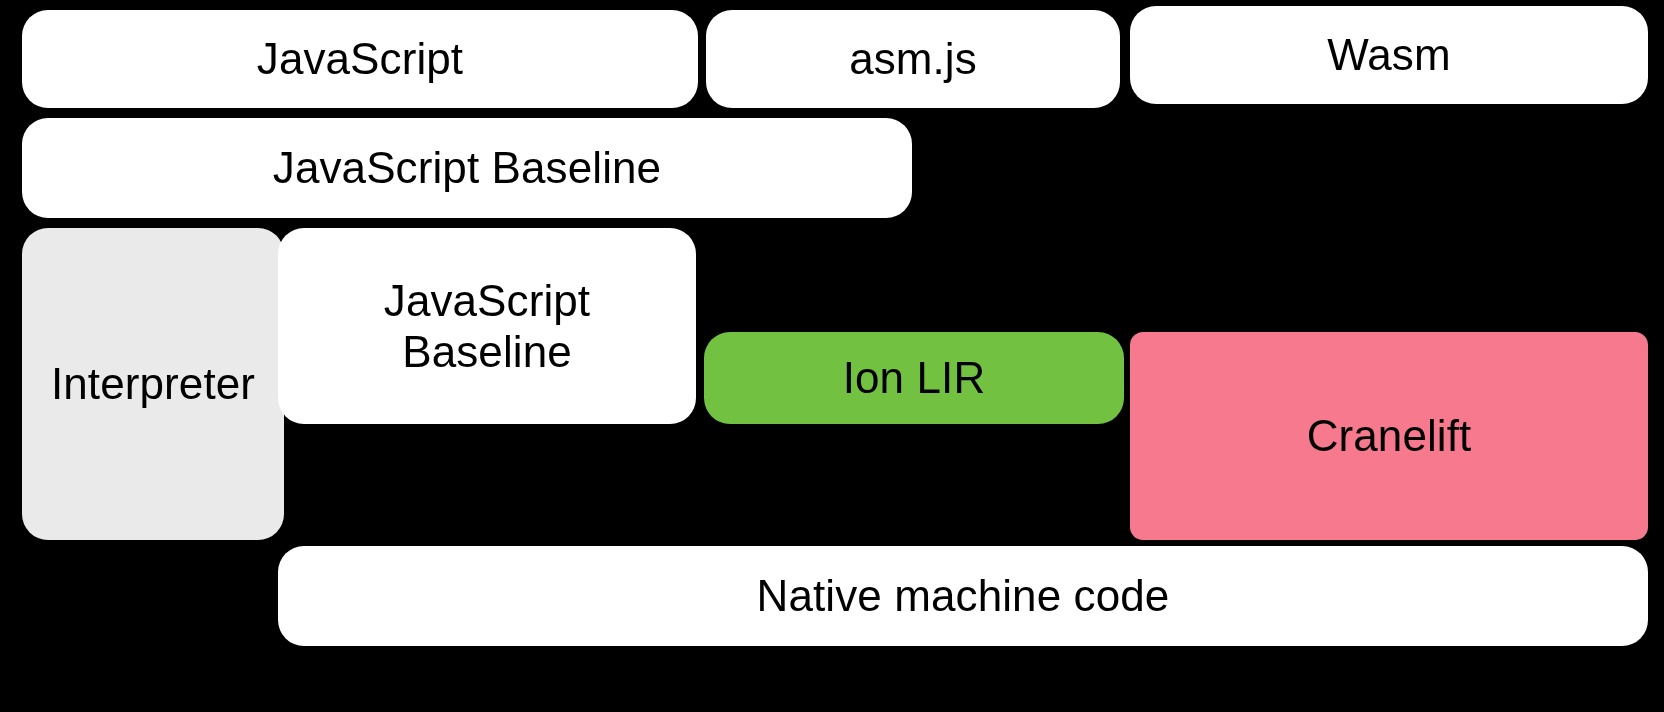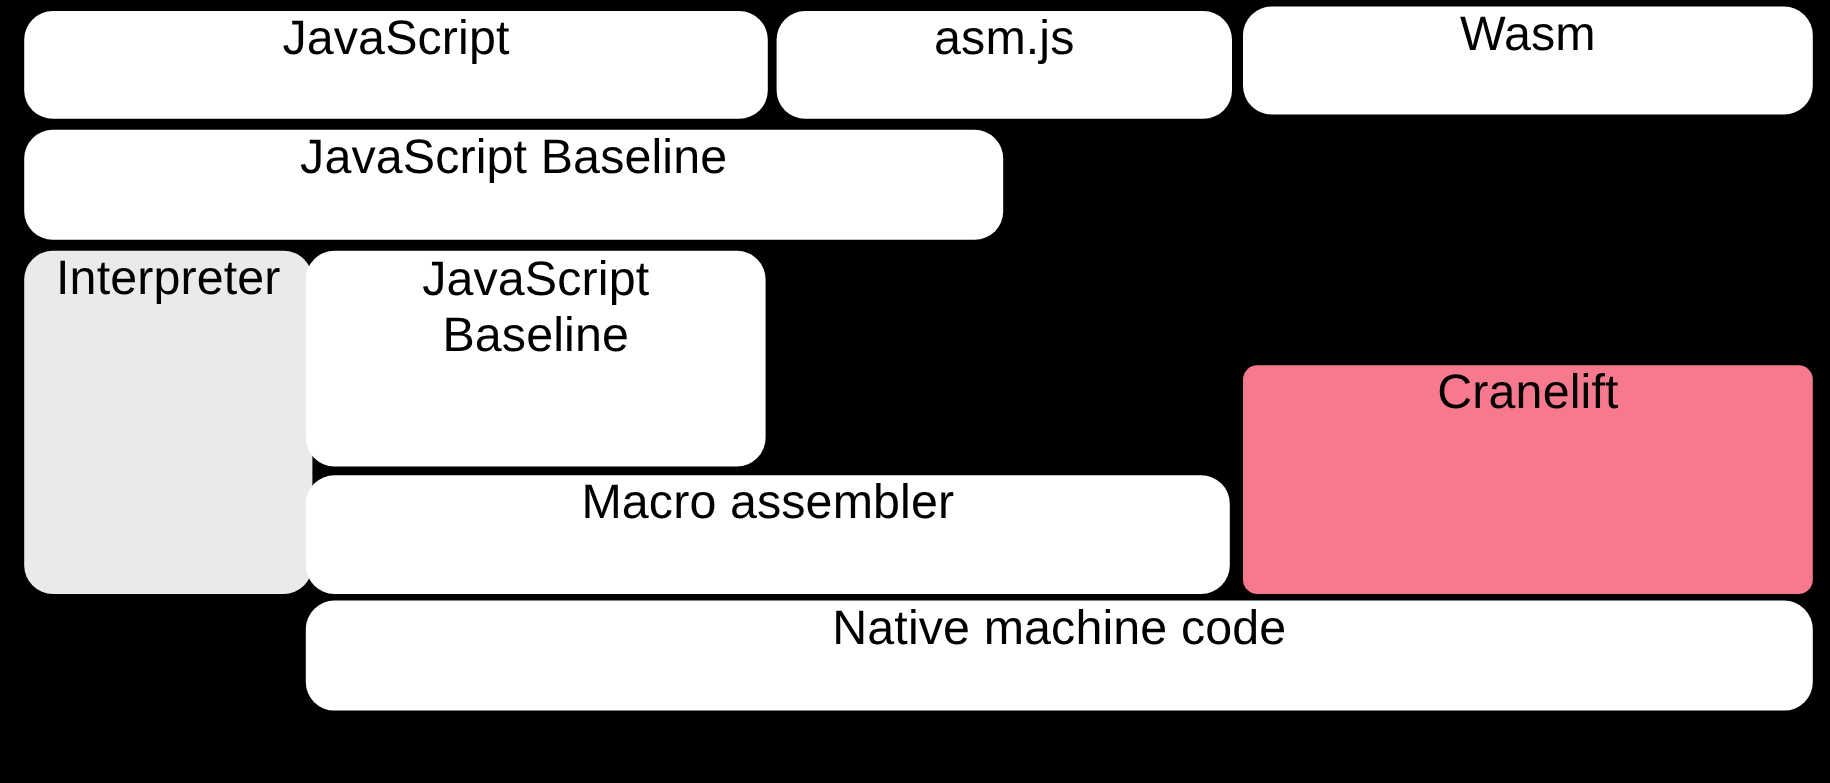--- a/index.html
+++ b/index.html
@@ -13,20 +13,21 @@
     width: 1664px;
     height: 712px;
     background: #000000;
     overflow: hidden;
     font-family: "Liberation Sans", "DejaVu Sans", sans-serif;
   }
   .node {
     position: absolute;
     box-sizing: border-box;
     display: flex;
+    align-items: center;
     justify-content: center;
     text-align: center;
     color: #000000;
     font-size: 44px;
     font-weight: 400;
     line-height: 1.12;
     border-radius: 26px;
     background: #ffffff;
     white-space: pre-line;
     letter-spacing: 0.1px;
@@ -42,16 +43,16 @@
 <body>
 
 <div id="canvas" style="background: rgb(0, 0, 0);">
     <div class="node" style="left: 22px; top: 10px; width: 676px; height: 98px;"><span>JavaScript</span></div>
     <div class="node" style="left: 706px; top: 10px; width: 414px; height: 98px;"><span>asm.js</span></div>
     <div class="node" style="left: 1130px; top: 6px; width: 518px; height: 98px;"><span>Wasm</span></div>
     <div class="node" style="left: 22px; top: 118px; width: 890px; height: 100px;"><span>JavaScript Baseline</span></div>
     <div class="node gray" style="left: 22px; top: 228px; width: 262px; height: 312px;"><span>Interpreter</span></div>
     <div class="node two-line" style="left: 278px; top: 228px; width: 418px; height: 196px;"><span>JavaScript
 Baseline</span></div>
+    <div class="node green" style="left: 704px; top: 332px; width: 420px; height: 92px;"><span>Ion LIR</span></div>
     <div class="node pink" style="left: 1130px; top: 332px; width: 518px; height: 208px; border-radius: 13px;"><span>Cranelift</span></div>
-    <div class="node" style="left: 278px; top: 432px; width: 840px; height: 108px;"><span>Macro assembler</span></div>
     <div class="node" style="left: 278px; top: 546px; width: 1370px; height: 100px;"><span>Native machine code</span></div>
   </div>
 
 </body></html>

